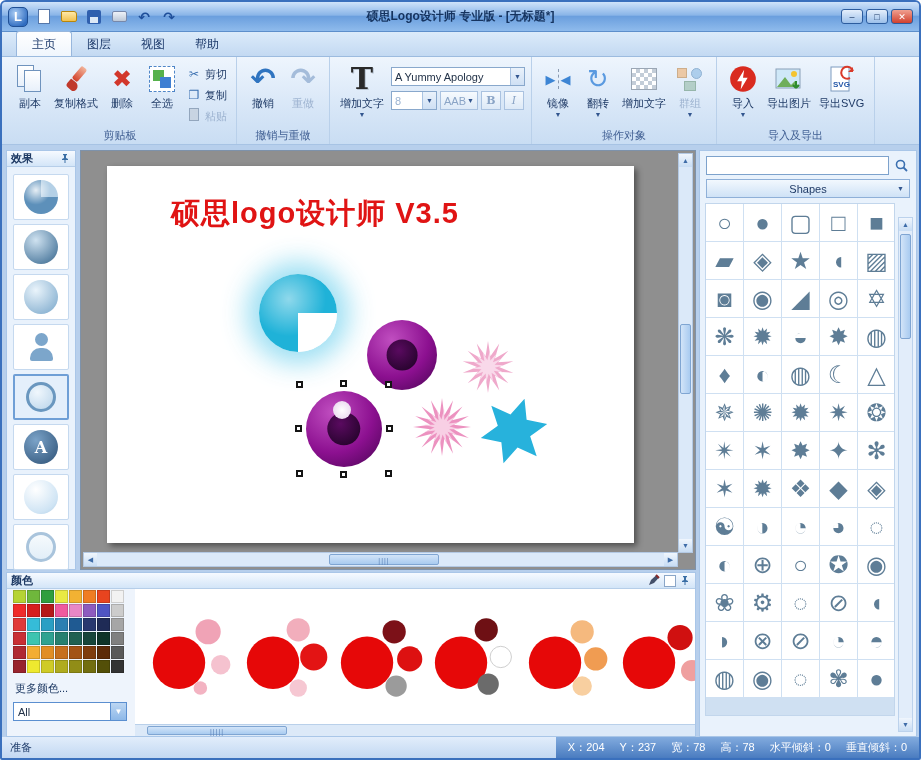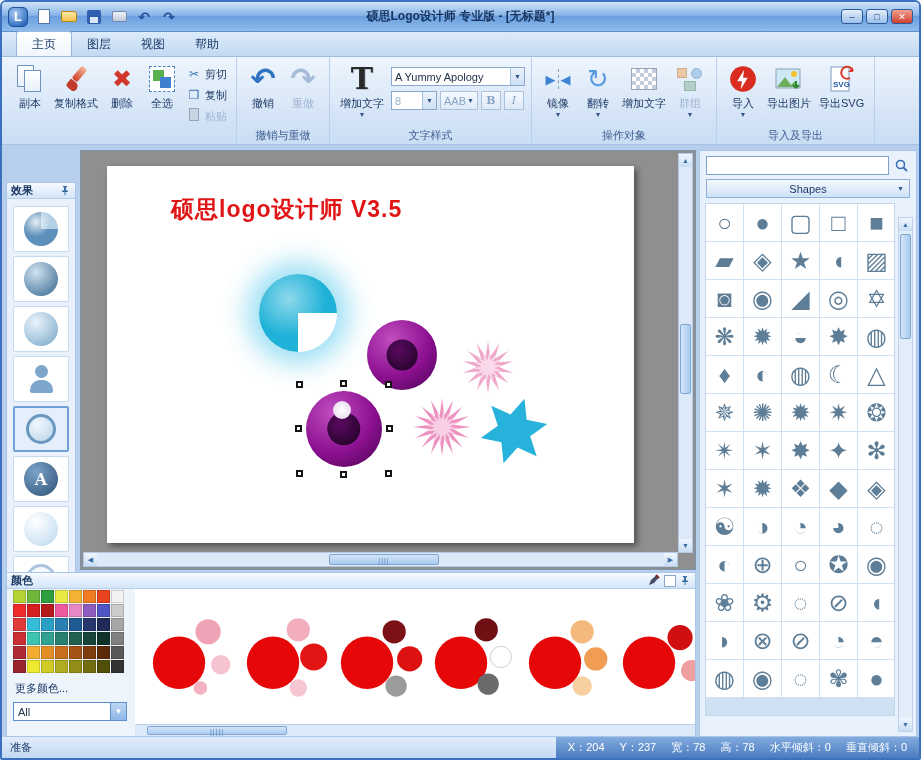--- a/index.html
+++ b/index.html
@@ -78,40 +78,40 @@
   .mbtn.serifI span { font-family: "DejaVu Serif", serif; font-style: italic; }
 
   
   .main { position: absolute; left: 0; top: 143px; right: 0; height: 594px; background: #b7cfec; }
   .panel { background: #e9f2fc; border: 1px solid #a9c6e8; }
   .panel-header { height: 16px; background: linear-gradient(#f6faff, #d3e5f8); border-bottom: 1px solid #b6cee9; color: #1e3a64; font-size: 11px; font-weight: bold; display: flex; align-items: center; padding: 0 4px; gap: 4px; }
   .ph-spacer { flex: 1; }
   .pin { display: inline-flex; width: 11px; height: 11px; }
 
   
-  .fx-panel { position: absolute; left: 4px; top: 5px; width: 70px; height: 420px; margin-top: 32px; }
+  .fx-panel { position: absolute; left: 4px; top: 5px; width: 70px; height: 420px; }
   .fx-list { padding-top: 3px; }
   .fx-item { width: 56px; height: 46px; margin: 4px auto; background: #fff; border: 1px solid #c5d9ef; display: flex; align-items: center; justify-content: center; border-radius: 2px; }
   .fx-item.selected { border: 2px solid #6f9fd6; background: #e4effb; }
   .ball { width: 34px; height: 34px; border-radius: 50%; }
   .b1s { background: radial-gradient(circle at 35% 30%, rgba(255,255,255,.85), rgba(255,255,255,0) 45%), conic-gradient(#b4d0e6 0 90deg, #5d90ba 90deg 360deg); }
   .b2s { background: radial-gradient(circle at 35% 30%, #cfe2f0, #6089aa 70%, #3c607e); }
   .b3s { background: radial-gradient(circle at 35% 30%, #eaf4fb, #8fb6d4 78%); }
   .bust { position: relative; width: 30px; height: 32px; display: block; }
   .bust .head { position: absolute; left: 9px; top: 2px; width: 13px; height: 13px; border-radius: 50%; background: #7ca6cb; }
   .bust .body { position: absolute; left: 4px; bottom: 2px; width: 23px; height: 13px; border-radius: 10px 10px 2px 2px; background: #7ca6cb; }
   .b5s { width: 30px; height: 30px; border: 3px solid #6a97bf; background: radial-gradient(circle at 35% 30%, #f0f7fd, #b9d4ea); }
   .b6s { background: radial-gradient(circle at 35% 30%, #7ba3c8, #3d6287 78%); color: #fff; font-weight: bold; display: flex; align-items: center; justify-content: center; font-family: "DejaVu Serif", serif; font-size: 16px; }
   .b7s { background: radial-gradient(circle at 35% 28%, #ffffff, #cfe4f4 70%, #a8c9e2); }
   .b8s { width: 30px; height: 30px; border: 3px solid #a9c4dc; background: linear-gradient(#f6fafd, #e2eef8); }
 
   
   .canvas-wrap { position: absolute; left: 78px; top: 5px; width: 616px; height: 420px; background: #8f8f8f; border: 1px solid #7d92ab; }
   .canvas { position: absolute; left: 26px; top: 15px; width: 527px; height: 377px; background: #ffffff; box-shadow: 3px 3px 6px rgba(0,0,0,.45); }
-  .canvas-heading { position: absolute; left: 64px; top: 28px; font-size: 23px; font-weight: bold; color: #e01414; letter-spacing: 1px; white-space: nowrap; }
+  .canvas-heading { position: absolute; left: 64px; top: 28px; font-size: 29px; font-weight: bold; color: #e01414; letter-spacing: 1px; white-space: nowrap; }
   .shape-pie { position: absolute; left: 152px; top: 108px; width: 78px; height: 78px; border-radius: 50%;
     background: radial-gradient(circle at 38% 32%, rgba(255,255,255,.5), rgba(255,255,255,0) 52%),
                 conic-gradient(#1fb2d8 0 90deg, #ffffff 90deg 180deg, #1fb2d8 180deg 360deg);
     box-shadow: 0 0 26px 12px rgba(145,220,242,.9); }
   .shape-donut { position: absolute; border-radius: 50%; background: radial-gradient(circle at 35% 28%, #c04ec0, #8c1090 55%, #53065c 92%); }
   .shape-donut .hole { position: absolute; left: 50%; top: 50%; width: 44%; height: 44%; transform: translate(-50%, -50%); border-radius: 50%; background: radial-gradient(circle at 40% 35%, #5a0a60, #2a0430 75%); }
   .d1 { left: 260px; top: 154px; width: 70px; height: 70px; }
   .sel-group { position: absolute; left: 192px; top: 218px; width: 90px; height: 90px; }
   .d2 { left: 7px; top: 7px; width: 76px; height: 76px; }
   .keyhole { position: absolute; left: 36%; top: 13%; width: 18px; height: 18px; border-radius: 50%; background: radial-gradient(#ffffff, #ecdcf1 75%); }
@@ -248,20 +248,21 @@
           </div>
         <div class="sbtn">
             <span class="sic">❐</span>
             <span>复制</span>
           </div>
         <div class="sbtn disabled">
             <span class="sic"><i class="paste-ic"></i></span>
             <span>粘贴</span>
           </div>
       </div>
+      <div class="glabel">剪贴板</div>
     </div>
 
     <div class="rgroup">
       <div class="rbtn">
         <span class="ricon">
             <span class="undo-g">↶</span>
           </span>
         <span class="blabel">撤销</span>
       </div>
       <div class="rbtn disabled">
@@ -296,21 +297,20 @@
               <span class="dd">▼</span>
             </div>
           <div class="mbtn serifB">
               <span>B</span>
             </div>
           <div class="mbtn serifI">
               <span>I</span>
             </div>
         </div>
       </div>
-      <div class="glabel">文字样式</div>
     </div>
 
     <div class="rgroup">
       <div class="rbtn">
         <span class="ricon">
             <span class="ic-mirror">▶<i></i>◀</span>
           </span>
         <span class="blabel">镜像</span>
         <span class="dd">▼</span>
       </div>

